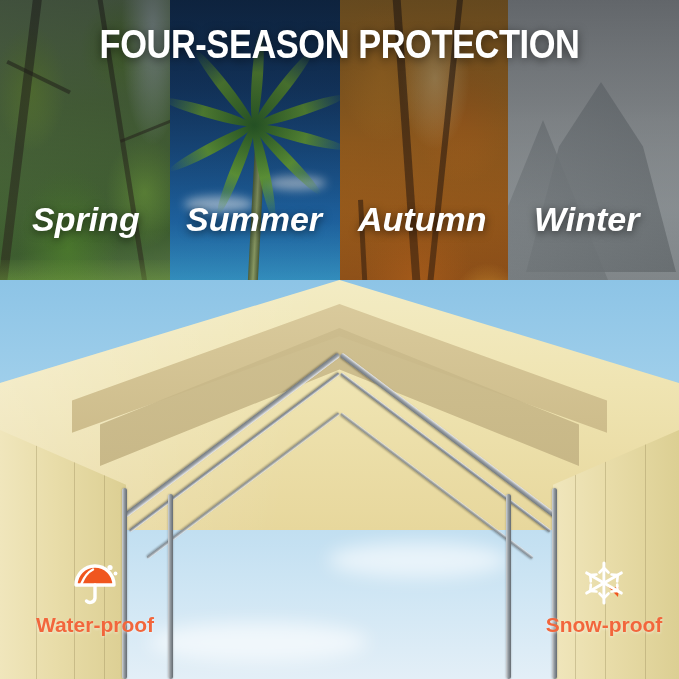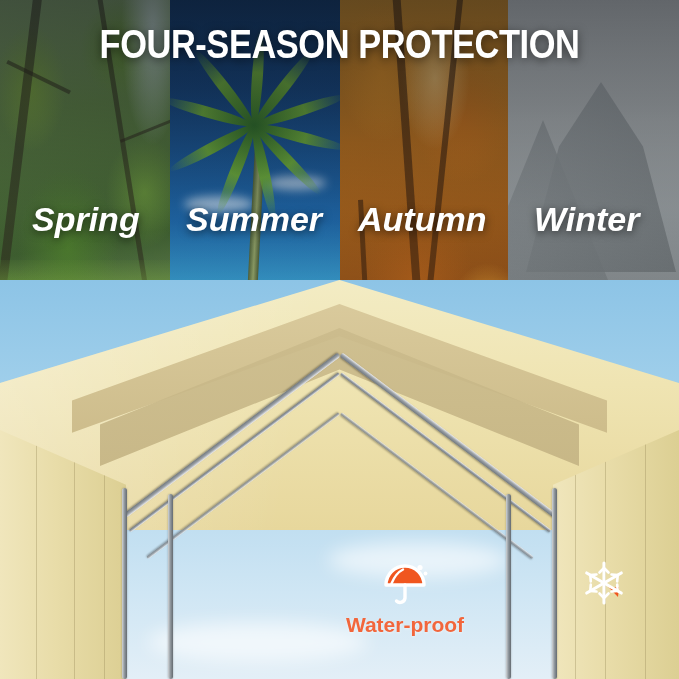--- a/index.html
+++ b/index.html
@@ -211,21 +211,21 @@
   }
   .cL{left:0;width:126px;top:150px;
       clip-path:polygon(0% 0%,100% 22%,100% 100%,0% 100%);}
   .cR{right:0;width:126px;top:150px;
       clip-path:polygon(0% 22%,100% 0%,100% 100%,0% 100%);}
   .curtain-fold{position:absolute;top:0;bottom:0;width:1px;background:rgba(150,135,85,.35);}
 
   
   .features{
     position:absolute;left:0;right:0;top:555px;height:95px;
-    display:flex;justify-content:flex-end;gap:49px;padding-left:20px;
+    display:flex;justify-content:space-between;gap:110px;padding-left:20px;
   }
   .feat{width:150px;text-align:center;}
   .feat .ic{height:56px;display:flex;align-items:center;justify-content:center;}
   .feat .cap{
     margin-top:2px;color:#f2663c;font-size:21px;font-weight:bold;
     text-shadow:0 1px 3px rgba(255,255,255,.55);
   }
 </style>
 </head>
 <body>
@@ -376,17 +376,18 @@
           <g stroke="#ffffff" stroke-width="2.6" stroke-linecap="round" fill="none">
             <path d="M26 11 L21.5 15.5 M26 11 L30.5 15.5"></path>
             <path d="M26 41 L21.5 36.5 M26 41 L30.5 36.5"></path>
             <path d="M12.3 18.1 L12.8 24.4 M12.3 18.1 L18.5 17.5"></path>
             <path d="M39.7 33.9 L39.2 27.6 M39.7 33.9 L33.5 34.5"></path>
             <path d="M12.3 33.9 L18.5 34.5 M12.3 33.9 L12.8 27.6"></path>
             <path d="M39.7 18.1 L33.5 17.5 M39.7 18.1 L39.2 24.4"></path>
           </g>
         </svg>
       </div>
+      <div class="cap">Snow-proof</div>
     </div>
 
   </div>
 
 </div>
 
 </body></html>

